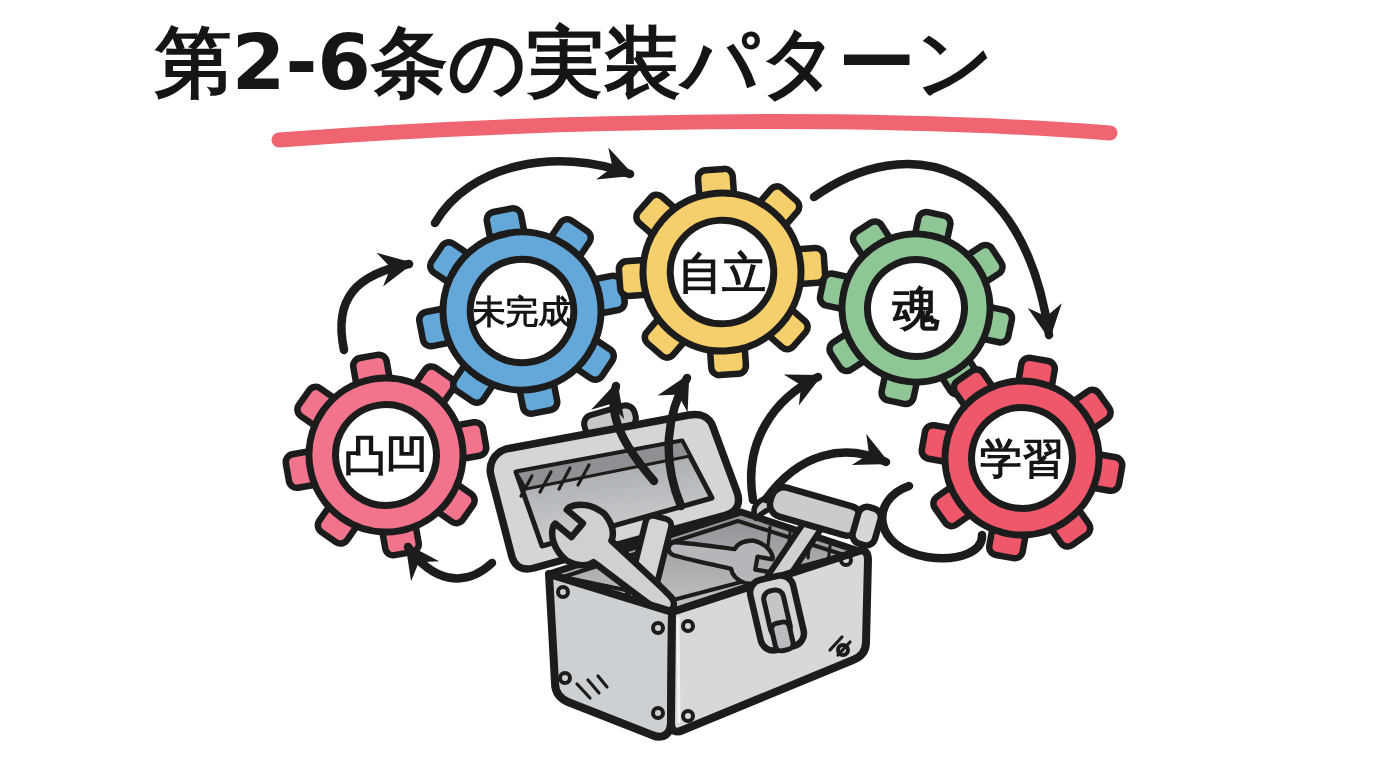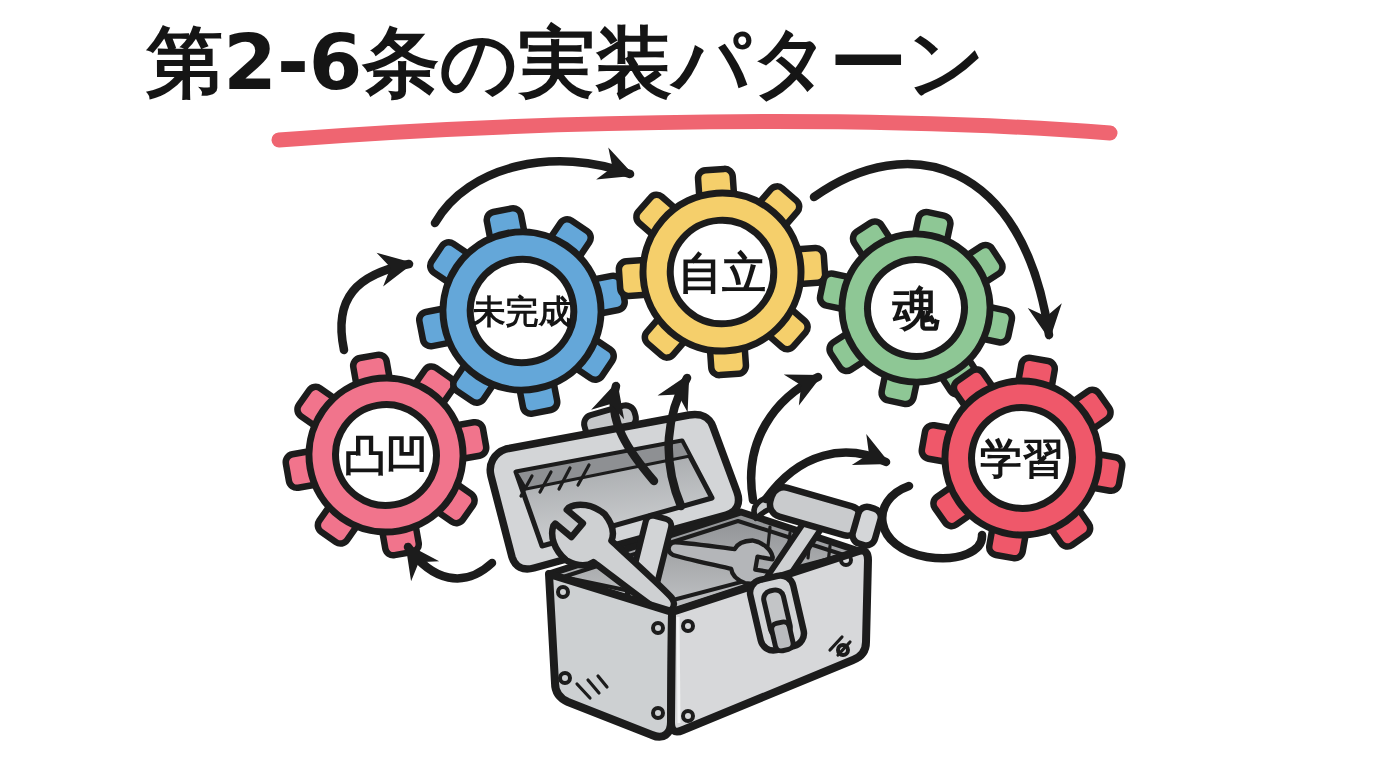--- a/index.html
+++ b/index.html
@@ -1,18 +1,18 @@
 <!DOCTYPE html>
 <html style="--bg: #ffffff; --ink: #1c1c1c; --title: #151515; --underline: #ef6571;"><head>
 <meta charset="utf-8">
 <style>
   html,body{margin:0;padding:0;background:#ffffff;}
   .stage{
     position:relative;width:1132px;height:768px;background:var(--bg,#fff);
-    overflow:hidden;font-family:"DejaVu Sans",sans-serif;
+    overflow:hidden;font-family:"DejaVu Sans",sans-serif;padding-left:17px;
   }
   .title{
     position:absolute;top:12px;left:50%;transform:translateX(-50%);
     margin:0;font-size:77px;font-weight:800;letter-spacing:0px;
     color:var(--title,#151515);white-space:nowrap;z-index:2;
   }
   svg.scene{position:absolute;left:0;top:0;width:1376px;height:768px;z-index:1;}
   .underline{fill:none;stroke:var(--underline,#ef6571);stroke-width:15;stroke-linecap:round;}
   .ink{stroke:var(--ink,#1c1c1c);stroke-linejoin:round;stroke-linecap:round;}
   .arrow{fill:none;stroke:var(--ink,#1c1c1c);stroke-width:8.5;stroke-linecap:round;stroke-linejoin:round;}

